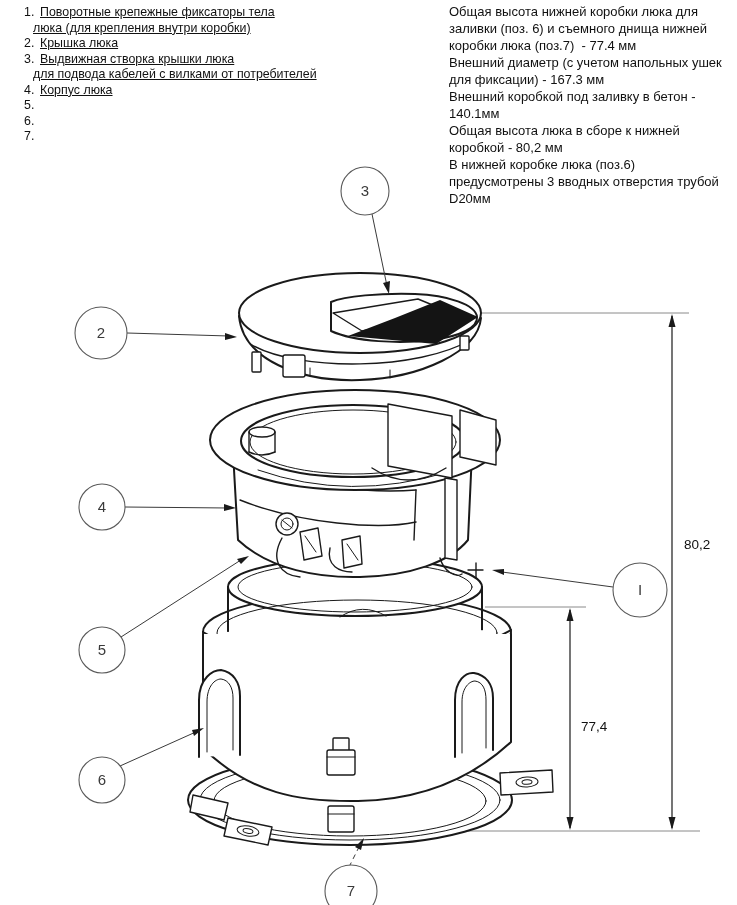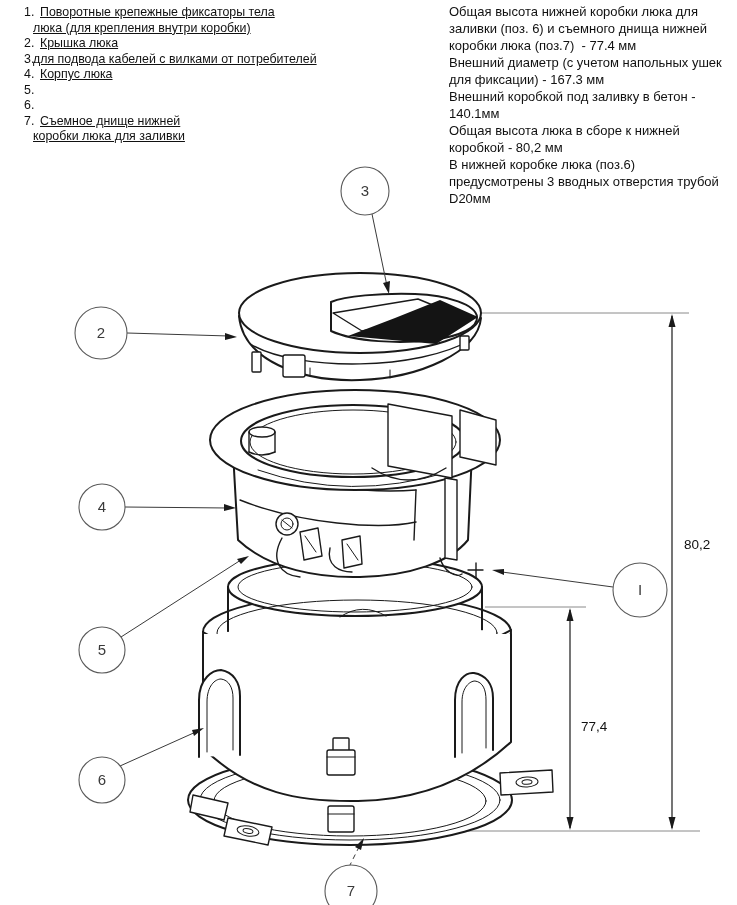--- a/index.html
+++ b/index.html
@@ -37,36 +37,35 @@
   <div class="pl-item">
     <span class="num">1.</span>
     <div class="lines"><div class="l1">Поворотные крепежные фиксаторы тела</div><div class="l2">люка (для крепления внутри коробки)</div></div>
   </div>
   <div class="pl-item">
     <span class="num">2.</span>
     <div class="lines"><div class="l1">Крышка люка</div></div>
   </div>
   <div class="pl-item">
     <span class="num">3.</span>
-    <div class="lines"><div class="l2">для подвода кабелей с вилками от потребителей</div></div>
+    <div class="lines"><div class="l1">Выдвижная створка крышки люка</div><div class="l2">для подвода кабелей с вилками от потребителей</div></div>
   </div>
   <div class="pl-item">
     <span class="num">4.</span>
     <div class="lines"><div class="l1">Корпус люка</div></div>
   </div>
   <div class="pl-item">
     <span class="num">5.</span>
     <div class="lines"></div>
   </div>
   <div class="pl-item">
     <span class="num">6.</span>
   </div>
   <div class="pl-item">
     <span class="num">7.</span>
-    <div class="lines"><div class="l1">Съемное днище нижней</div><div class="l2">коробки люка для заливки</div></div>
   </div>
 </div>
 
 <div class="specs">
   <p>Общая высота нижней коробки люка для
 заливки (поз. 6) и съемного днища нижней
 коробки люка (поз.7)  - 77.4 мм</p>
   <p>Внешний диаметр (с учетом напольных ушек
 для фиксации) - 167.3 мм</p>
   <p><span>Внешний коробкой </span><span class="u">под заливку в бетон </span><span>-

